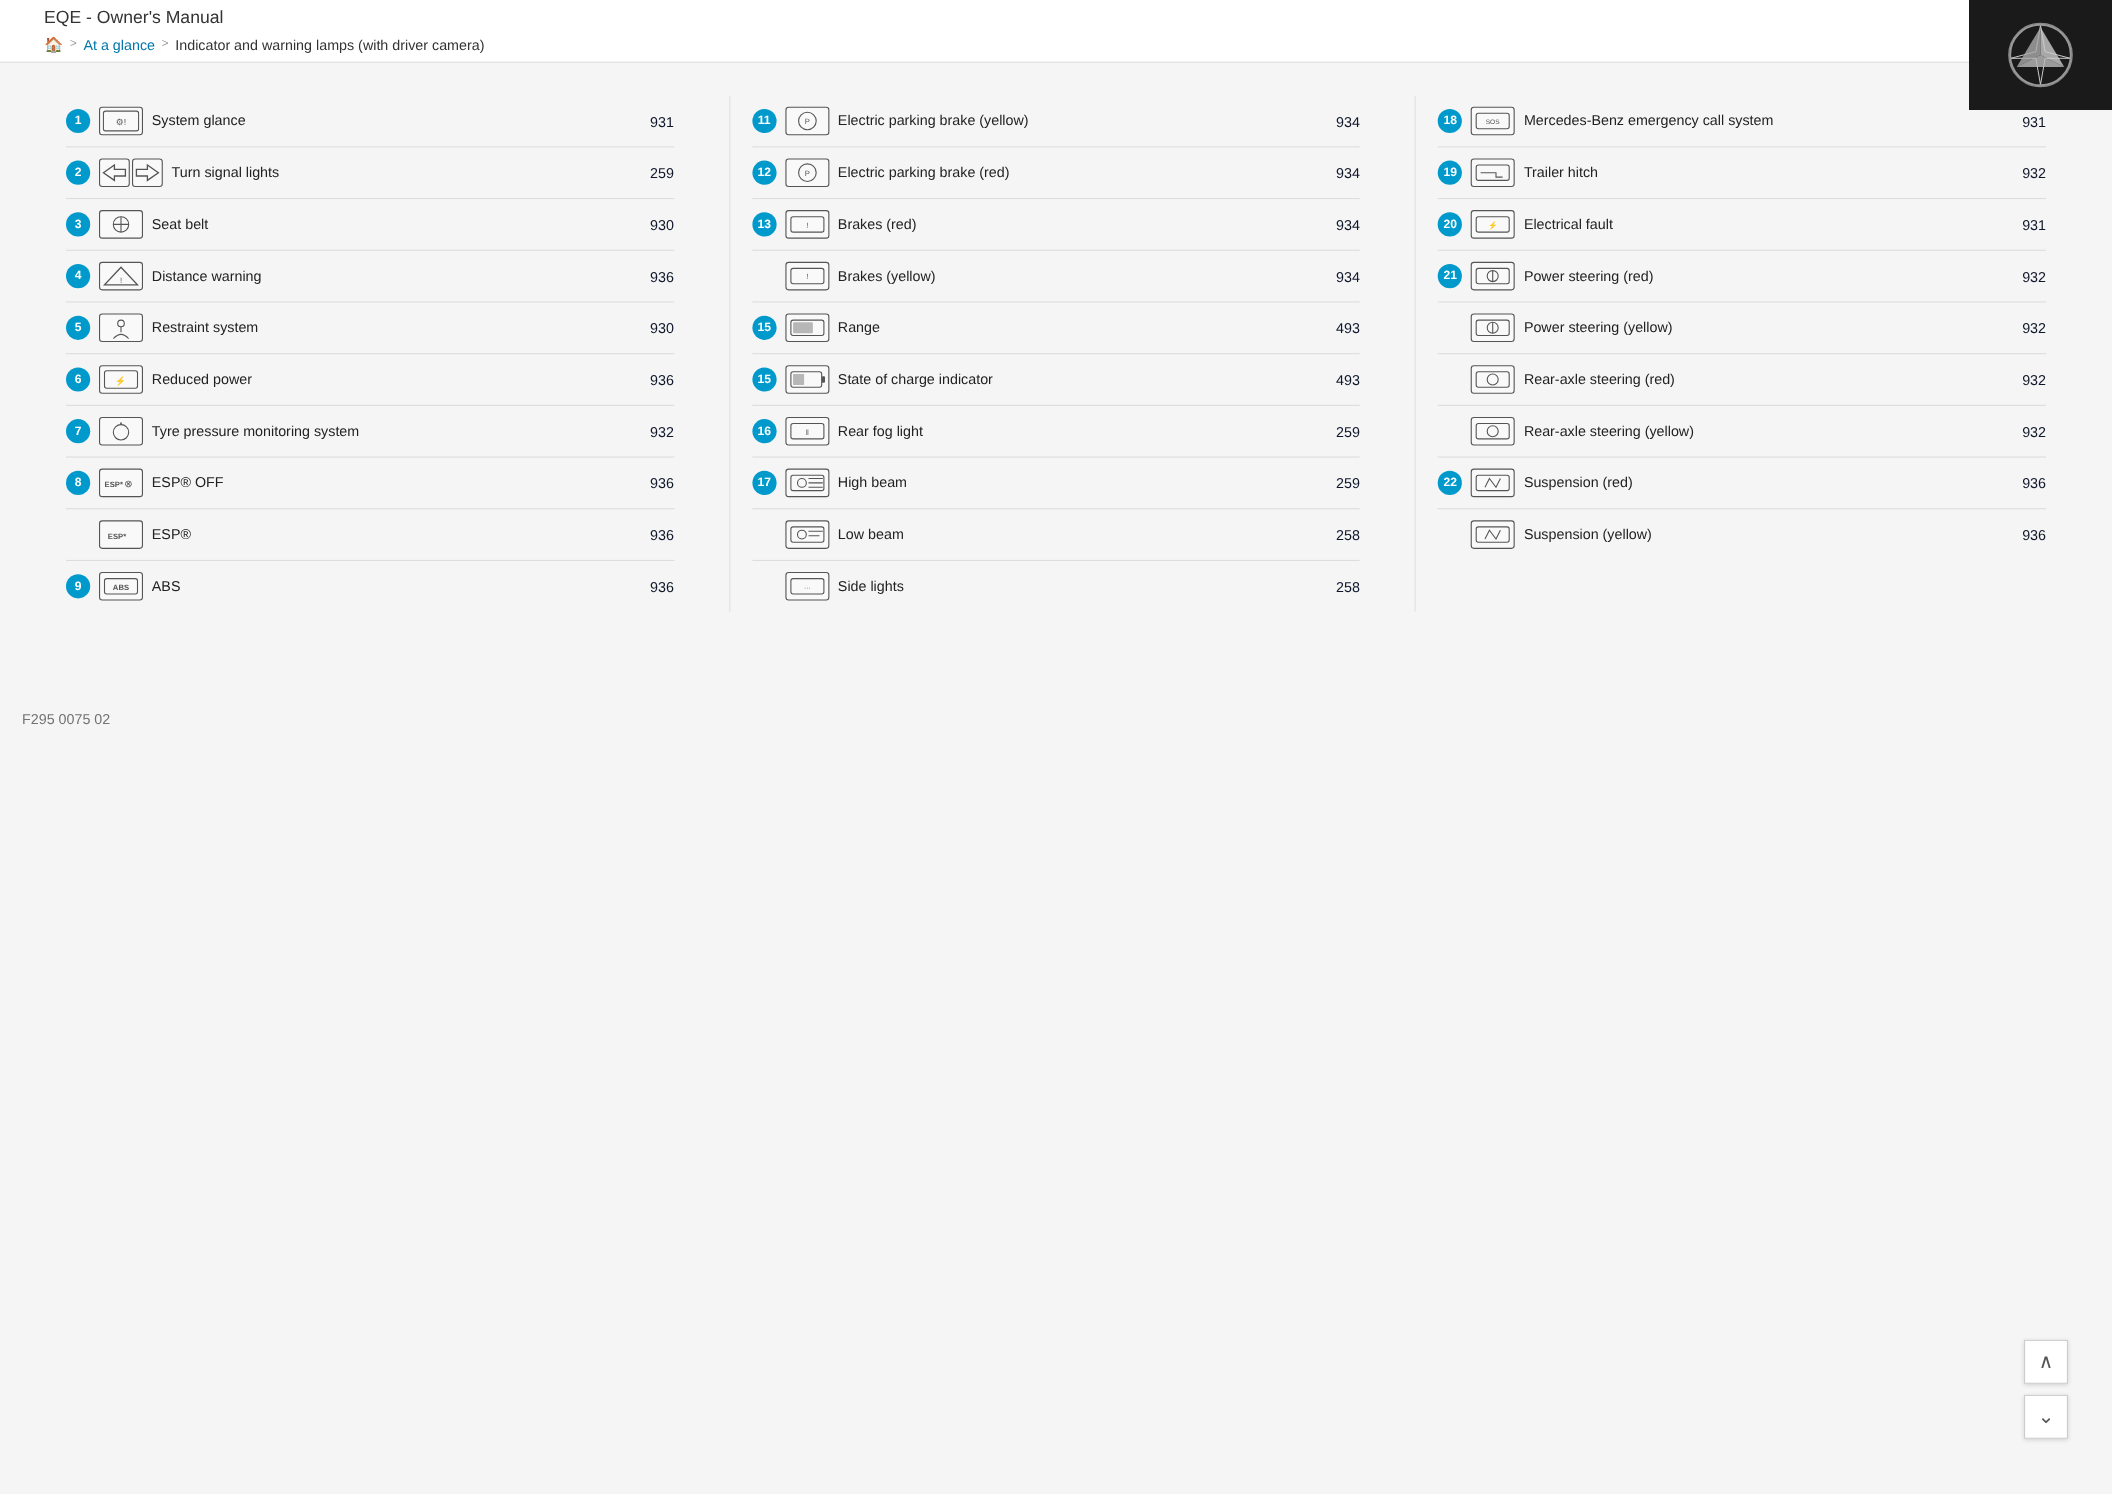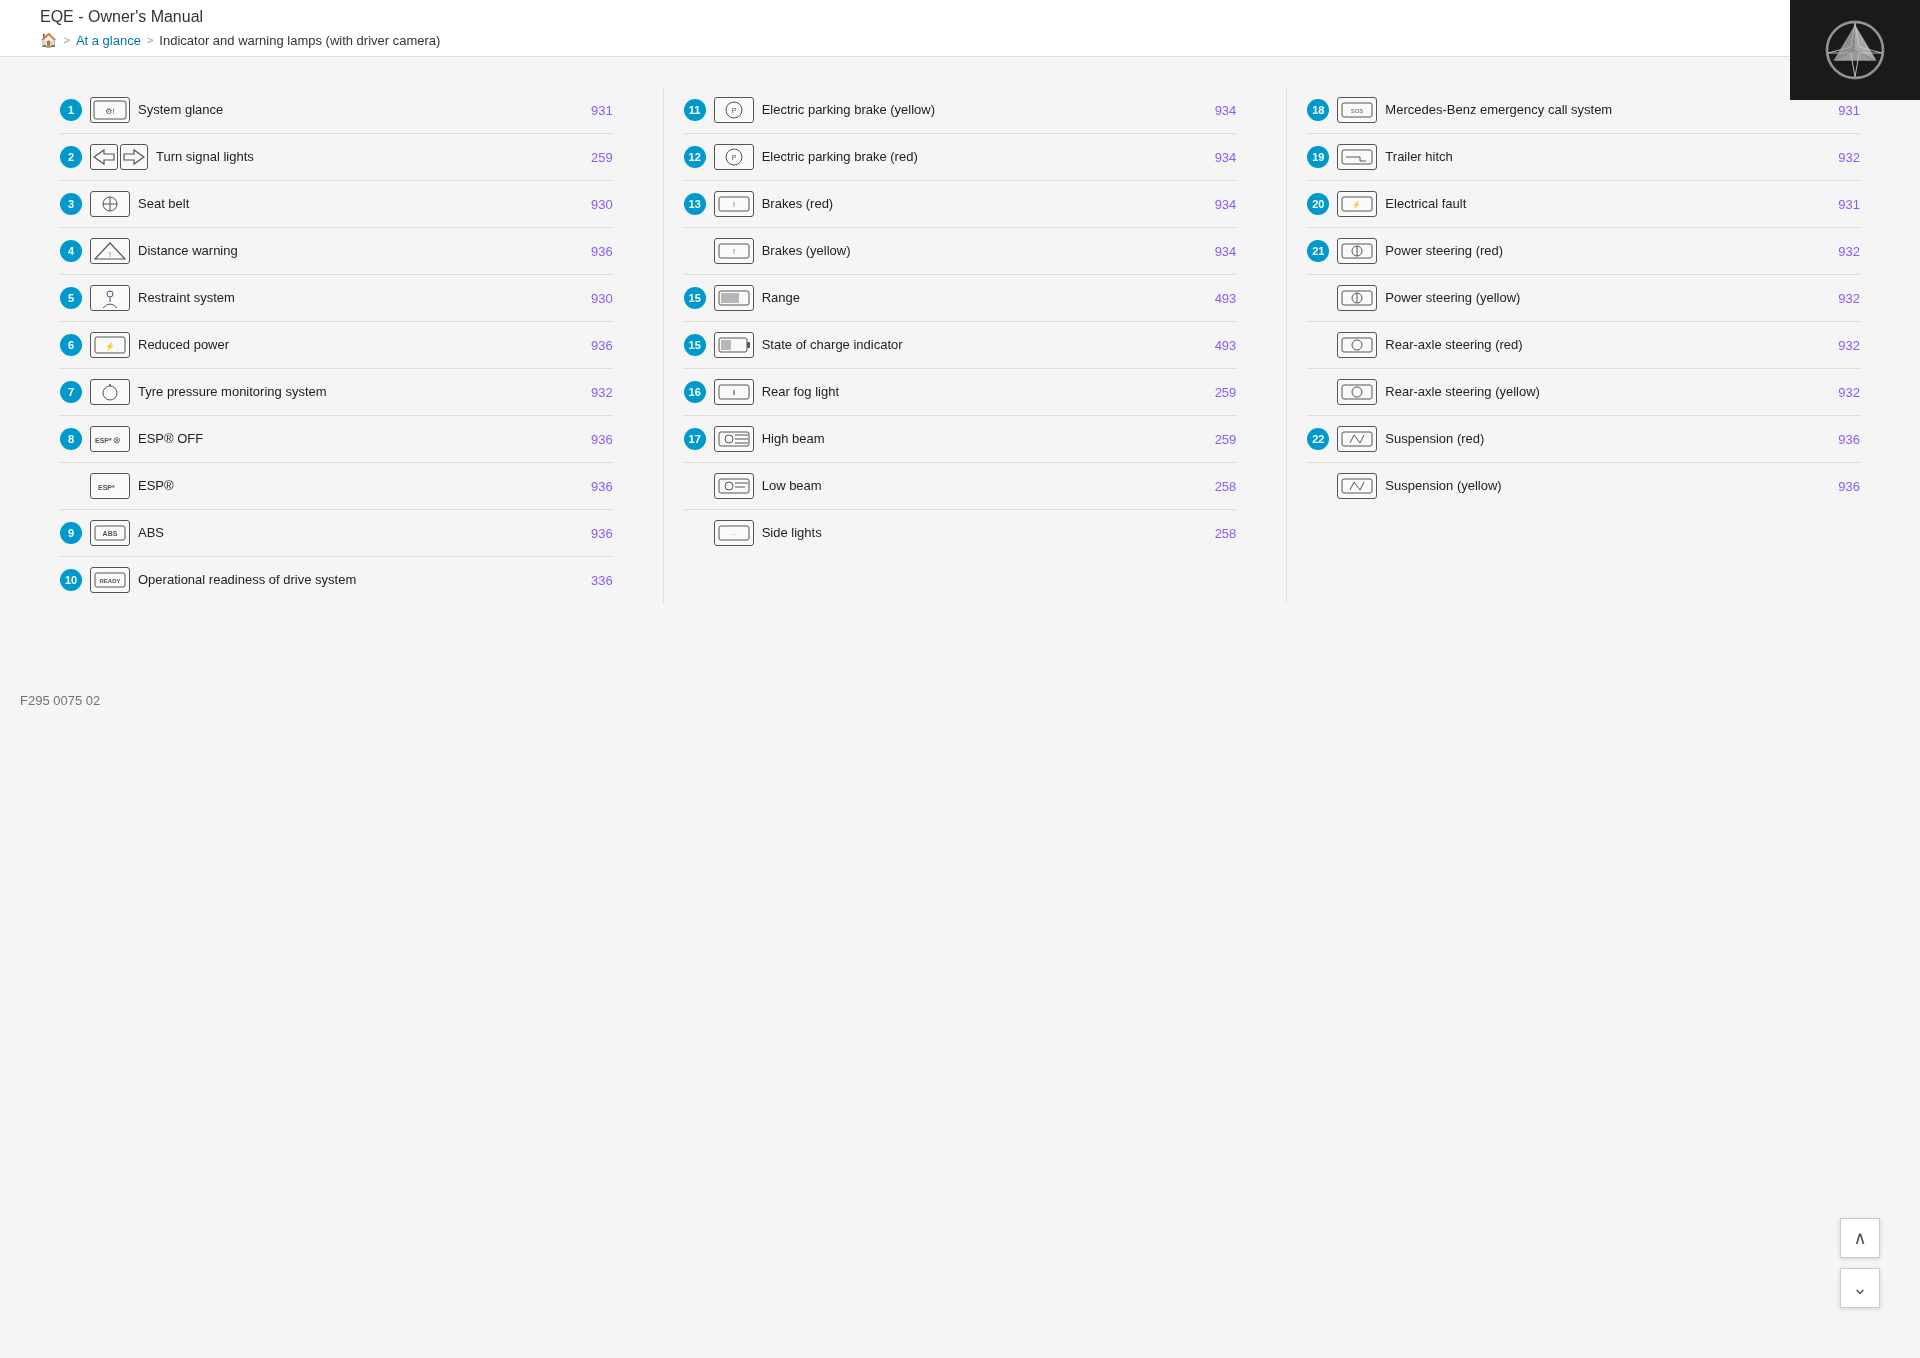--- a/index.html
+++ b/index.html
@@ -125,21 +125,21 @@
       flex-shrink: 0;
     }
     .item-label {
       flex: 1;
       font-size: 13px;
       color: #222;
       line-height: 1.3;
     }
     .item-page {
       font-size: 13px;
-      color: #8b5cf6;
+      color: #0f172a;
       white-space: nowrap;
       margin-left: 8px;
     }
     
     .list-item-sub {
       padding-left: 30px;
     }
     
     .footer {
       text-align: left;
@@ -336,31 +336,20 @@
       <div class="item-icon">
         <svg width="34" height="20" viewBox="0 0 34 20">
             <rect x="2" y="3" width="30" height="14" rx="2" fill="none" stroke="#555" stroke-width="1"></rect>
             <text x="17" y="13" text-anchor="middle" font-size="7" fill="#555" font-weight="bold">ABS</text>
           </svg>
       </div>
       <span class="item-label">ABS</span>
       <span class="item-page">936</span>
     </div>
 
-    <div class="list-item">
-      <div class="item-number">10</div>
-      <div class="item-icon">
-        <svg width="34" height="20" viewBox="0 0 34 20">
-            <rect x="2" y="3" width="30" height="14" rx="2" fill="none" stroke="#555" stroke-width="1"></rect>
-            <text x="17" y="13" text-anchor="middle" font-size="6" fill="#555" font-weight="bold">READY</text>
-          </svg>
-      </div>
-      <span class="item-label">Operational readiness of drive system</span>
-      <span class="item-page">336</span>
-    </div>
 
   </div>
 
   <div class="col-divider"></div>
 
   <div class="column">
 
     <div class="list-item">
       <div class="item-number">11</div>
       <div class="item-icon">

